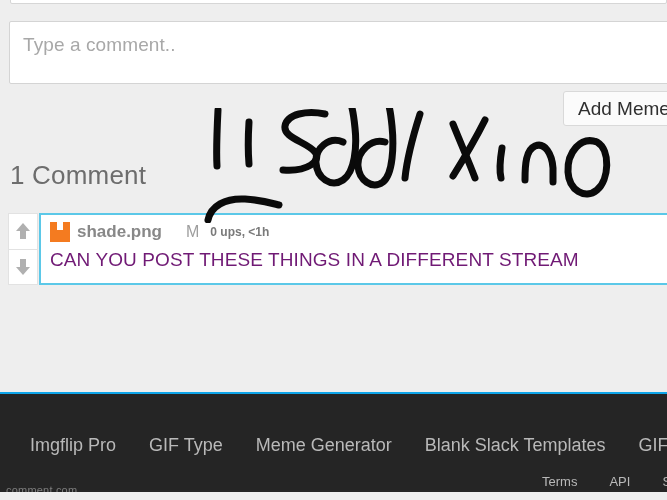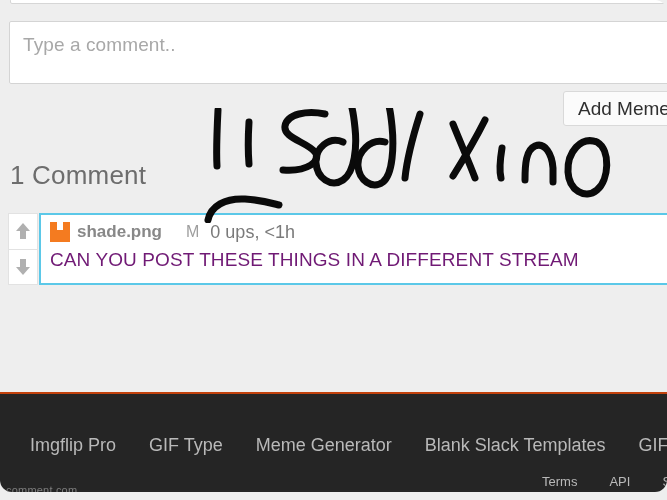--- a/index.html
+++ b/index.html
@@ -13,21 +13,20 @@
     background: #eeeeee;
     font-family: "Liberation Sans", sans-serif;
     -webkit-font-smoothing: antialiased;
   }
   .page {
     position: relative;
     width: 667px;
     height: 492px;
     background: #eeeeee;
     overflow: hidden;
-    border-radius: 12px;
   }
 
   
   .top-cutoff {
     position: absolute;
     left: 10px;
     top: -8px;
     width: 657px;
     height: 12px;
     background: #ffffff;
@@ -150,22 +149,23 @@
     color: #888888;
     margin-right: 24px;
     font-weight: bold;
   }
   .mod-badge {
     font-size: 16px;
     color: #9e9e9e;
     margin-right: 11px;
   }
   .ups-time {
-    font-size: 18px;
+    font-size: 12px;
     color: #7a7a7a;
+    font-weight: bold;
   }
   .comment-text {
     position: absolute;
     left: 9px;
     top: 34px;
     font-size: 19px;
     color: #701a75;
     letter-spacing: 0.1px;
     white-space: nowrap;
     text-align: right;
@@ -182,21 +182,21 @@
   }
 
   
   .footer {
     position: absolute;
     left: 0;
     top: 392px;
     width: 667px;
     height: 108px;
     background: #252525;
-    border-top: 2px solid #c2410c;
+    border-top: 2px solid #0ea5e9;
     box-sizing: border-box;
     overflow: hidden;
   }
   .footer-nav {
     position: absolute;
     left: 30px;
     top: 41px;
     display: flex;
     align-items: center;
     white-space: nowrap;

